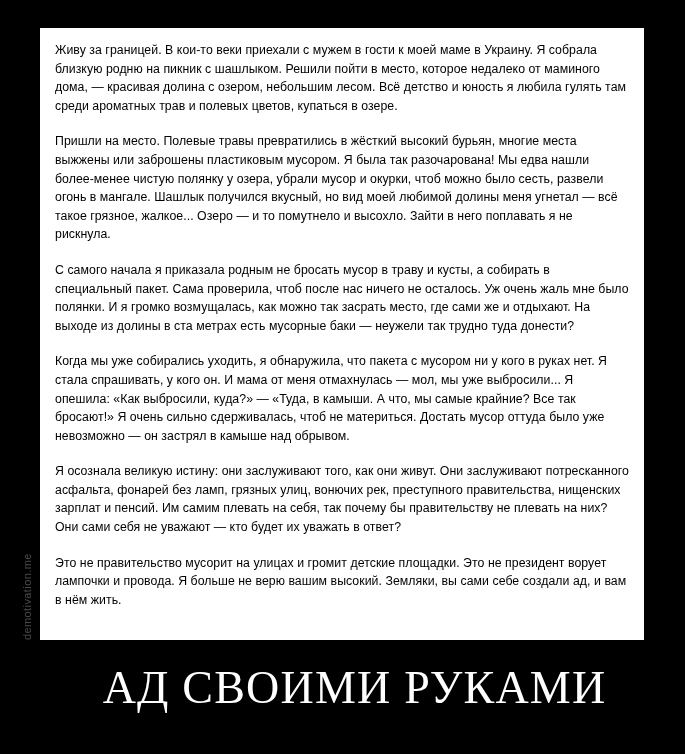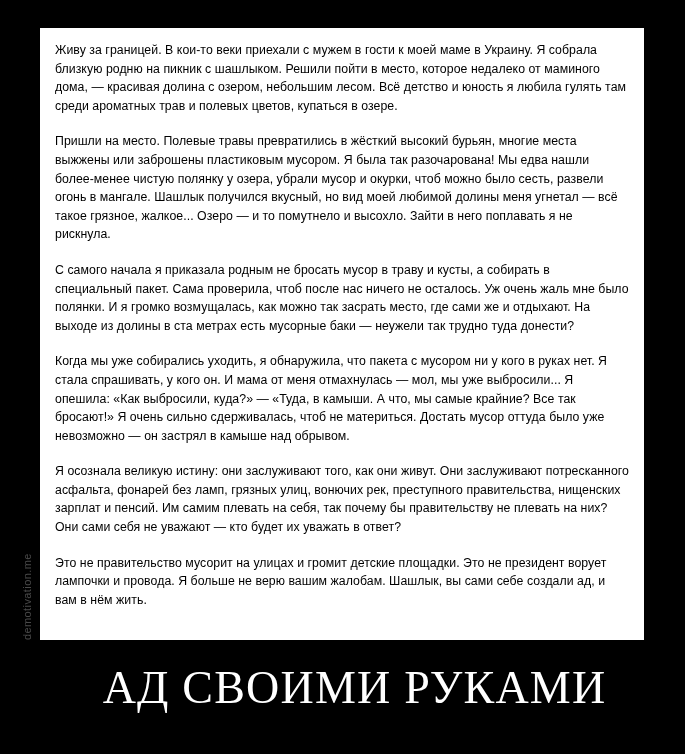--- a/index.html
+++ b/index.html
@@ -83,21 +83,21 @@
 
 <div class="poster">
 
   <div class="frame">
     <div class="text-body">
       <p class="para">Живу за границей. В кои-то веки приехали с мужем в гости к моей маме в Украину. Я собрала близкую родню на пикник с шашлыком. Решили пойти в место, которое недалеко от маминого дома, — красивая долина с озером, небольшим лесом. Всё детство и юность я любила гулять там среди ароматных трав и полевых цветов, купаться в озере.</p>
       <p class="para">Пришли на место. Полевые травы превратились в жёсткий высокий бурьян, многие места выжжены или заброшены пластиковым мусором. Я была так разочарована! Мы едва нашли более-менее чистую полянку у озера, убрали мусор и окурки, чтоб можно было сесть, развели огонь в мангале. Шашлык получился вкусный, но вид моей любимой долины меня угнетал — всё такое грязное, жалкое... Озеро — и то помутнело и высохло. Зайти в него поплавать я не рискнула.</p>
       <p class="para">С самого начала я приказала родным не бросать мусор в траву и кусты, а собирать в специальный пакет. Сама проверила, чтоб после нас ничего не осталось. Уж очень жаль мне было полянки. И я громко возмущалась, как можно так засрать место, где сами же и отдыхают. На выходе из долины в ста метрах есть мусорные баки — неужели так трудно туда донести?</p>
       <p class="para">Когда мы уже собирались уходить, я обнаружила, что пакета с мусором ни у кого в руках нет. Я стала спрашивать, у кого он. И мама от меня отмахнулась — мол, мы уже выбросили... Я опешила: «Как выбросили, куда?» — «Туда, в камыши. А что, мы самые крайние? Все так бросают!» Я очень сильно сдерживалась, чтоб не материться. Достать мусор оттуда было уже невозможно — он застрял в камыше над обрывом.</p>
       <p class="para">Я осознала великую истину: они заслуживают того, как они живут. Они заслуживают потресканного асфальта, фонарей без ламп, грязных улиц, вонючих рек, преступного правительства, нищенских зарплат и пенсий. Им самим плевать на себя, так почему бы правительству не плевать на них? Они сами себя не уважают — кто будет их уважать в ответ?</p>
-      <p class="para">Это не правительство мусорит на улицах и громит детские площадки. Это не президент ворует лампочки и провода. Я больше не верю вашим жалобам. Шашлык, вы сами себе создали ад, и вам в нём жить.</p>
+      <p class="para">Это не правительство мусорит на улицах и громит детские площадки. Это не президент ворует лампочки и провода. Я больше не верю вашим высокий. Земляки, вы сами себе создали ад, и вам в нём жить.</p>
     </div>
   </div>
 
   <div class="watermark">demotivation.me</div>
 
   <div class="title">АД СВОИМИ РУКАМИ</div>
 
 </div>
 
 </body></html>

